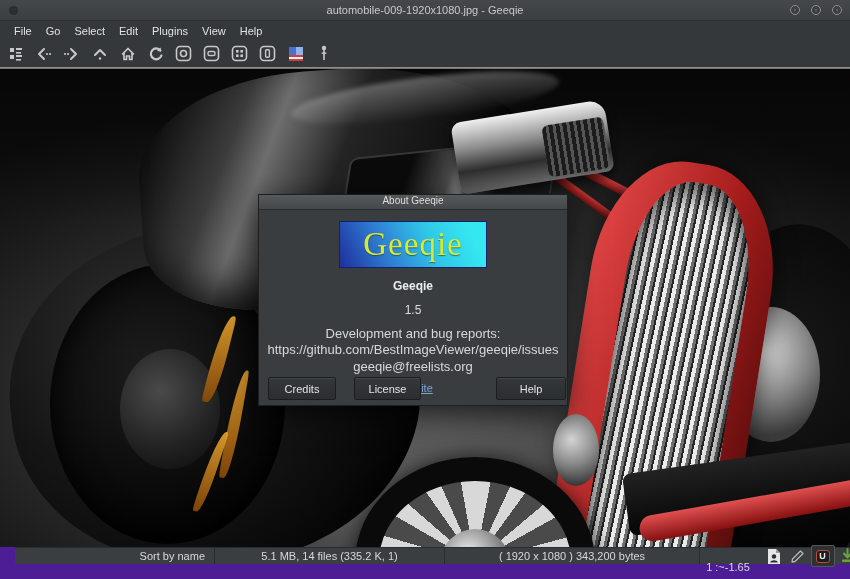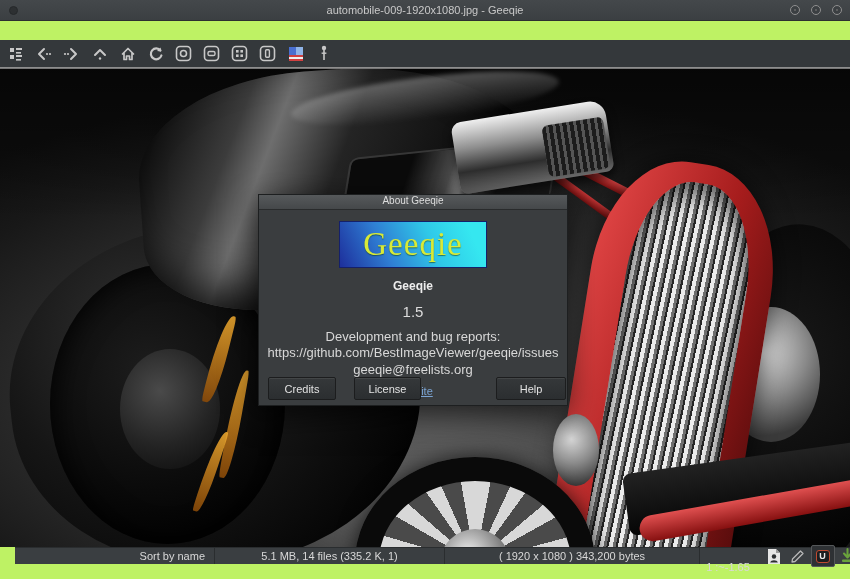--- a/index.html
+++ b/index.html
@@ -1,18 +1,18 @@
 <!DOCTYPE html>
 <html><head>
 <meta charset="utf-8">
 <style>
   * { margin:0; padding:0; box-sizing:border-box; }
   html,body { width:850px; height:579px; overflow:hidden; background:#222; }
   body { font-family:"Liberation Sans","DejaVu Sans",sans-serif; position:relative; }
-  .window { position:absolute; inset:0; width:850px; height:579px; background:#bef264; }
+  .window { position:absolute; inset:0; width:850px; height:579px; background:#4c1d95; }
 
   
   .titlebar { position:absolute; left:0; top:0; width:850px; height:21px;
     background:linear-gradient(#44484b,#3b3f42); display:flex; align-items:center; justify-content:center;
     border-bottom:1px solid #2c2f31; }
   .titlebar .title { font-size:11px; color:#c9c9c9; }
   .win-ctrl-left { position:absolute; left:9px; top:6px; width:9px; height:9px; border-radius:50%;
     background:#2d3032; border:1px solid #26292b; }
   .win-ctrl-right { position:absolute; right:8px; top:5px; display:flex; gap:11px; }
   .win-ring { width:10px; height:10px; border-radius:50%; border:1px solid #8f8f8f; background:#3b3f42; position:relative; }
@@ -101,21 +101,21 @@
   .dialog-titlebar { height:15px; background:linear-gradient(#56595b,#45484a);
     display:flex; align-items:flex-start; justify-content:center; border-bottom:1px solid #292b2c; }
   .dialog-title { font-size:10px; color:#dedede; }
   .dialog-logo { width:148px; height:47px; margin:11px auto 0 auto;
     background:linear-gradient(245deg,#35e7f0 12%,#2fc8e8 38%,#2f7fd4 68%,#1d2f9c 100%);
     display:flex; align-items:center; justify-content:center;
     border:1px solid #14206a; }
   .dialog-logo span { font-family:"Liberation Serif","DejaVu Serif",serif; font-size:33px; line-height:1;
     color:#d7ea38; text-shadow:0 1px 1px rgba(20,60,20,.6); letter-spacing:1px; }
   .dialog-appname { text-align:center; margin-top:11px; font-size:12px; font-weight:bold; color:#ededed; }
-  .dialog-version { text-align:center; margin-top:10px; font-size:15px; color:#dcdcdc; }
+  .dialog-version { text-align:center; margin-top:10px; font-size:12px; color:#dcdcdc; }
   .dialog-lines { text-align:center; margin-top:9px; font-size:13px; color:#d8d8d8; line-height:1.25; }
   .dialog-website { text-align:center; margin-top:7px; font-size:11px; }
   .dialog-website a { color:#7aa3d2; text-decoration:underline; cursor:pointer; }
   .dialog-buttons { position:absolute; left:4px; bottom:5px; width:100%; padding:0 5px;
     display:flex; align-items:flex-start; }
   .dlg-btn { height:23px; background:linear-gradient(#35383a,#2b2e30); border:1px solid #1c1d1e;
     box-shadow:inset 0 1px 0 rgba(255,255,255,.07); color:#e2e2e2; font-size:11px;
     border-radius:2px; cursor:pointer; font-family:inherit; }
   .btn-credits { width:68px; }
   .btn-license { width:67px; margin-left:18px; }
@@ -145,20 +145,29 @@
   <div class="titlebar">
     <div class="win-ctrl-left"></div>
     <div class="title">automobile-009-1920x1080.jpg - Geeqie</div>
     <div class="win-ctrl-right">
       <div class="win-ring"></div>
       <div class="win-ring"></div>
       <div class="win-ring"></div>
     </div>
   </div>
 
+  <div class="menubar">
+    <div class="menu-item">File</div>
+    <div class="menu-item">Go</div>
+    <div class="menu-item">Select</div>
+    <div class="menu-item">Edit</div>
+    <div class="menu-item">Plugins</div>
+    <div class="menu-item">View</div>
+    <div class="menu-item">Help</div>
+  </div>
 
   <div class="toolbar">
     <div class="tool-btn">
       <svg width="16" height="16" viewBox="0 0 16 16">
           <g fill="#c8c8c8">
             <rect x="2" y="2" width="4" height="4"></rect>
             <rect x="2" y="9" width="4" height="4"></rect>
             <rect x="8" y="2" width="6" height="2"></rect>
             <rect x="8" y="6" width="5" height="1.6"></rect>
             <rect x="8" y="9" width="6" height="2"></rect>

